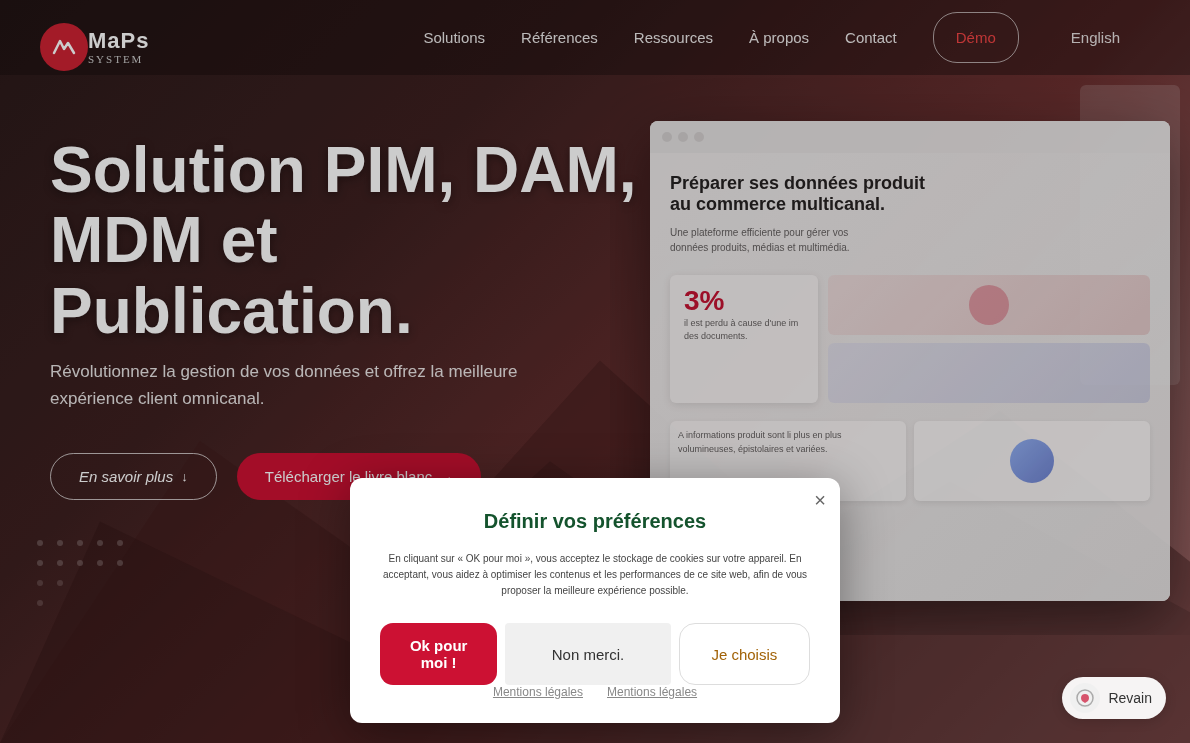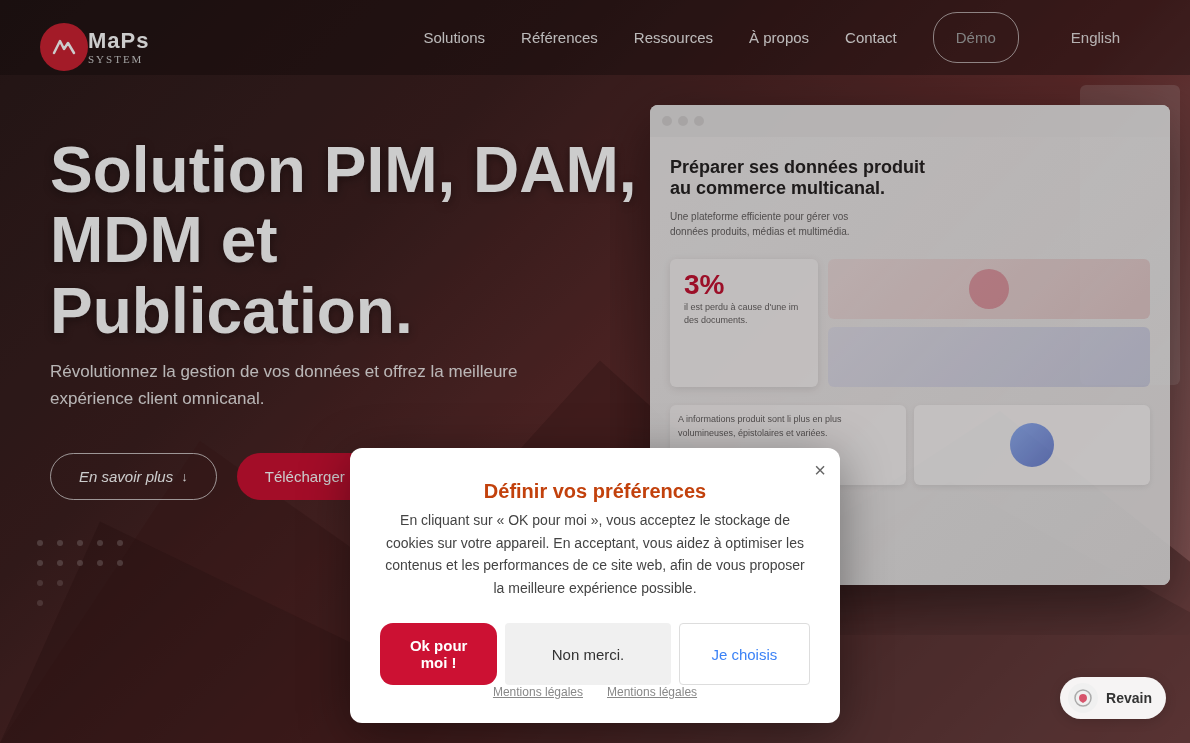--- a/index.html
+++ b/index.html
@@ -82,21 +82,21 @@
       color: #fff;
       text-decoration: none;
       font-size: 15px;
       font-weight: 500;
       opacity: 0.9;
     }
 
     .nav-demo {
       background: transparent;
       border: 1.5px solid rgba(255,255,255,0.6);
-      color: #a3a3a3;
+      color: #ef4444;
       border-radius: 24px;
       padding: 16px 22px;
       font-size: 15px;
       cursor: pointer;
       font-weight: 500;
     }
 
     .nav-lang {
       color: #fff;
       font-size: 15px;
@@ -170,21 +170,21 @@
       right: 0;
       top: 75px;
       width: 580px;
       height: 560px;
       z-index: 4;
       overflow: hidden;
     }
 
     .preview-card {
       position: absolute;
-      top: 30px;
+      top: 46px;
       left: 40px;
       width: 520px;
       height: 480px;
       background: #fff;
       border-radius: 8px;
       overflow: hidden;
       box-shadow: 0 20px 60px rgba(0,0,0,0.5);
       opacity: 0.92;
     }
 
@@ -291,27 +291,27 @@
       border: none;
       font-size: 20px;
       cursor: pointer;
       color: #666;
       line-height: 1;
     }
 
     .cookie-title {
       font-size: 20px;
       font-weight: 700;
-      color: #c2410c;
+      color: #14532d;
       text-align: center;
-      margin-bottom: 6px;
+      margin-bottom: 18px;
     }
 
     .cookie-text {
-      font-size: 14px;
+      font-size: 10px;
       color: #444;
       line-height: 1.6;
       text-align: center;
       margin-bottom: 24px;
     }
 
     .cookie-buttons {
       display: flex;
       gap: 8px;
       justify-content: center;
@@ -336,23 +336,23 @@
       border-radius: 4px;
       padding: 14px 40px;
       font-size: 15px;
       cursor: pointer;
       font-weight: 500;
       flex: 1;
     }
 
     .cookie-btn-choose {
       background: #fff;
-      color: #3b82f6;
+      color: #a16207;
       border: 1.5px solid #ddd;
-      border-radius: 4px;
+      border-radius: 16px;
       padding: 14px 22px;
       font-size: 15px;
       cursor: pointer;
       font-weight: 500;
       flex: 1;
     }
 
     .cookie-footer {
       display: flex;
       justify-content: center;
@@ -387,21 +387,21 @@
       border-radius: 50%;
       background: #f0f0f0;
       display: flex;
       align-items: center;
       justify-content: center;
       font-size: 14px;
     }
 
     .revain-text {
       font-size: 14px;
-      font-weight: 700;
+      font-weight: 400;
       color: #333;
     }
   </style>
 </head>
 <body>
 
 <div class="hero-bg">
 
   <svg style="position:absolute;bottom:0;left:0;width:100%;height:65%;opacity:0.6" viewBox="0 0 1190 480" preserveAspectRatio="none">
     <polygon points="0,480 200,180 400,320 600,100 800,280 1000,150 1190,300 1190,480" fill="#3d1a1a" opacity="0.7"></polygon>

